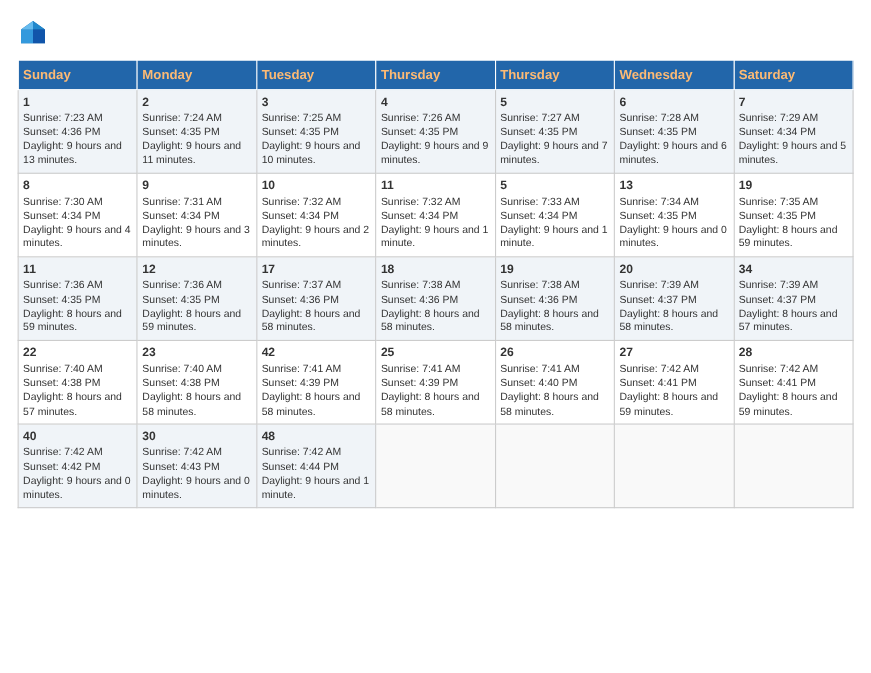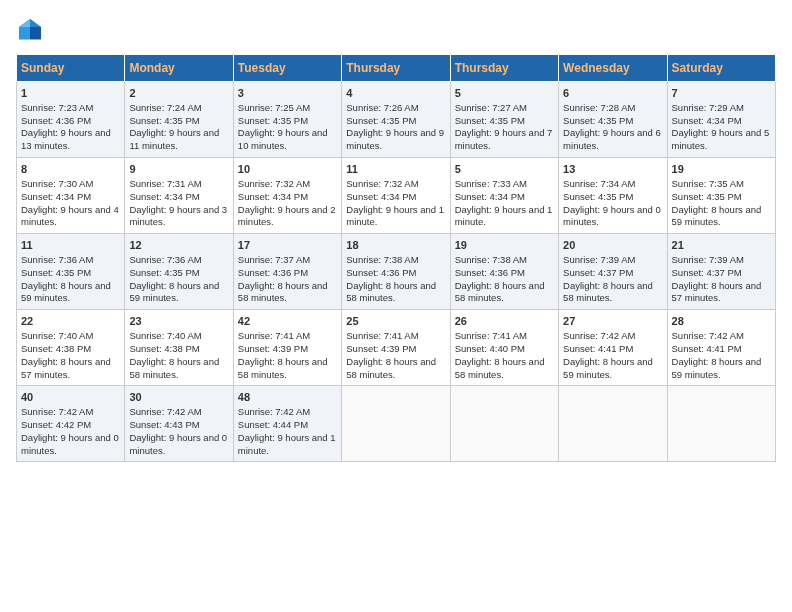--- a/index.html
+++ b/index.html
@@ -147,21 +147,21 @@
           <td><span class="day-num">13</span>Sunrise: 7:34 AM<br>Sunset: 4:35 PM<br>Daylight: 9 hours and 0 minutes.<br></td>
           <td><span class="day-num">19</span>Sunrise: 7:35 AM<br>Sunset: 4:35 PM<br>Daylight: 8 hours and 59 minutes.<br></td>
         </tr>
         <tr>
           <td><span class="day-num">11</span>Sunrise: 7:36 AM<br>Sunset: 4:35 PM<br>Daylight: 8 hours and 59 minutes.<br></td>
           <td><span class="day-num">12</span>Sunrise: 7:36 AM<br>Sunset: 4:35 PM<br>Daylight: 8 hours and 59 minutes.<br></td>
           <td><span class="day-num">17</span>Sunrise: 7:37 AM<br>Sunset: 4:36 PM<br>Daylight: 8 hours and 58 minutes.<br></td>
           <td><span class="day-num">18</span>Sunrise: 7:38 AM<br>Sunset: 4:36 PM<br>Daylight: 8 hours and 58 minutes.<br></td>
           <td><span class="day-num">19</span>Sunrise: 7:38 AM<br>Sunset: 4:36 PM<br>Daylight: 8 hours and 58 minutes.<br></td>
           <td><span class="day-num">20</span>Sunrise: 7:39 AM<br>Sunset: 4:37 PM<br>Daylight: 8 hours and 58 minutes.<br></td>
-          <td><span class="day-num">21</span>Sunrise: 7:39 AM<br>Sunset: 4:37 PM<br>Daylight: 8 hours and 57 minutes.<br></td>
+          <td><span class="day-num">34</span>Sunrise: 7:39 AM<br>Sunset: 4:37 PM<br>Daylight: 8 hours and 57 minutes.<br></td>
         </tr>
         <tr>
           <td><span class="day-num">22</span>Sunrise: 7:40 AM<br>Sunset: 4:38 PM<br>Daylight: 8 hours and 57 minutes.<br></td>
           <td><span class="day-num">23</span>Sunrise: 7:40 AM<br>Sunset: 4:38 PM<br>Daylight: 8 hours and 58 minutes.<br></td>
           <td><span class="day-num">42</span>Sunrise: 7:41 AM<br>Sunset: 4:39 PM<br>Daylight: 8 hours and 58 minutes.<br></td>
           <td><span class="day-num">25</span>Sunrise: 7:41 AM<br>Sunset: 4:39 PM<br>Daylight: 8 hours and 58 minutes.<br></td>
           <td><span class="day-num">26</span>Sunrise: 7:41 AM<br>Sunset: 4:40 PM<br>Daylight: 8 hours and 58 minutes.<br></td>
           <td><span class="day-num">27</span>Sunrise: 7:42 AM<br>Sunset: 4:41 PM<br>Daylight: 8 hours and 59 minutes.<br></td>
           <td><span class="day-num">28</span>Sunrise: 7:42 AM<br>Sunset: 4:41 PM<br>Daylight: 8 hours and 59 minutes.<br></td>
         </tr>

